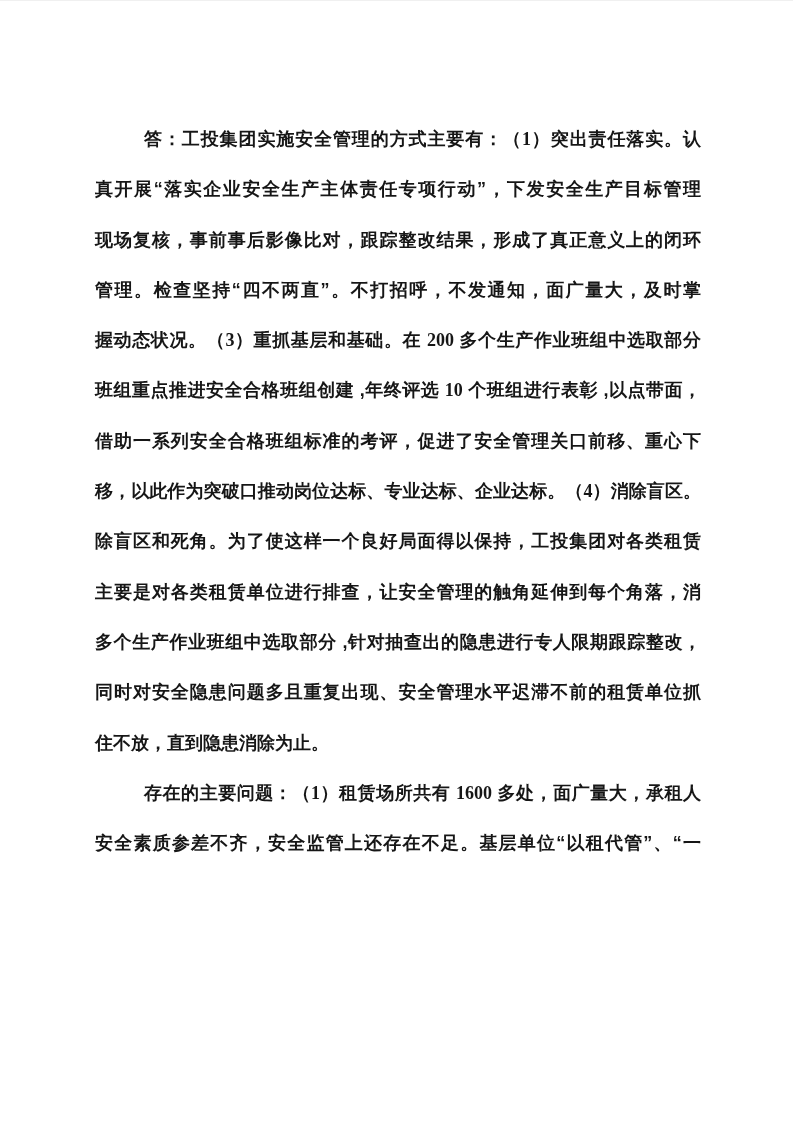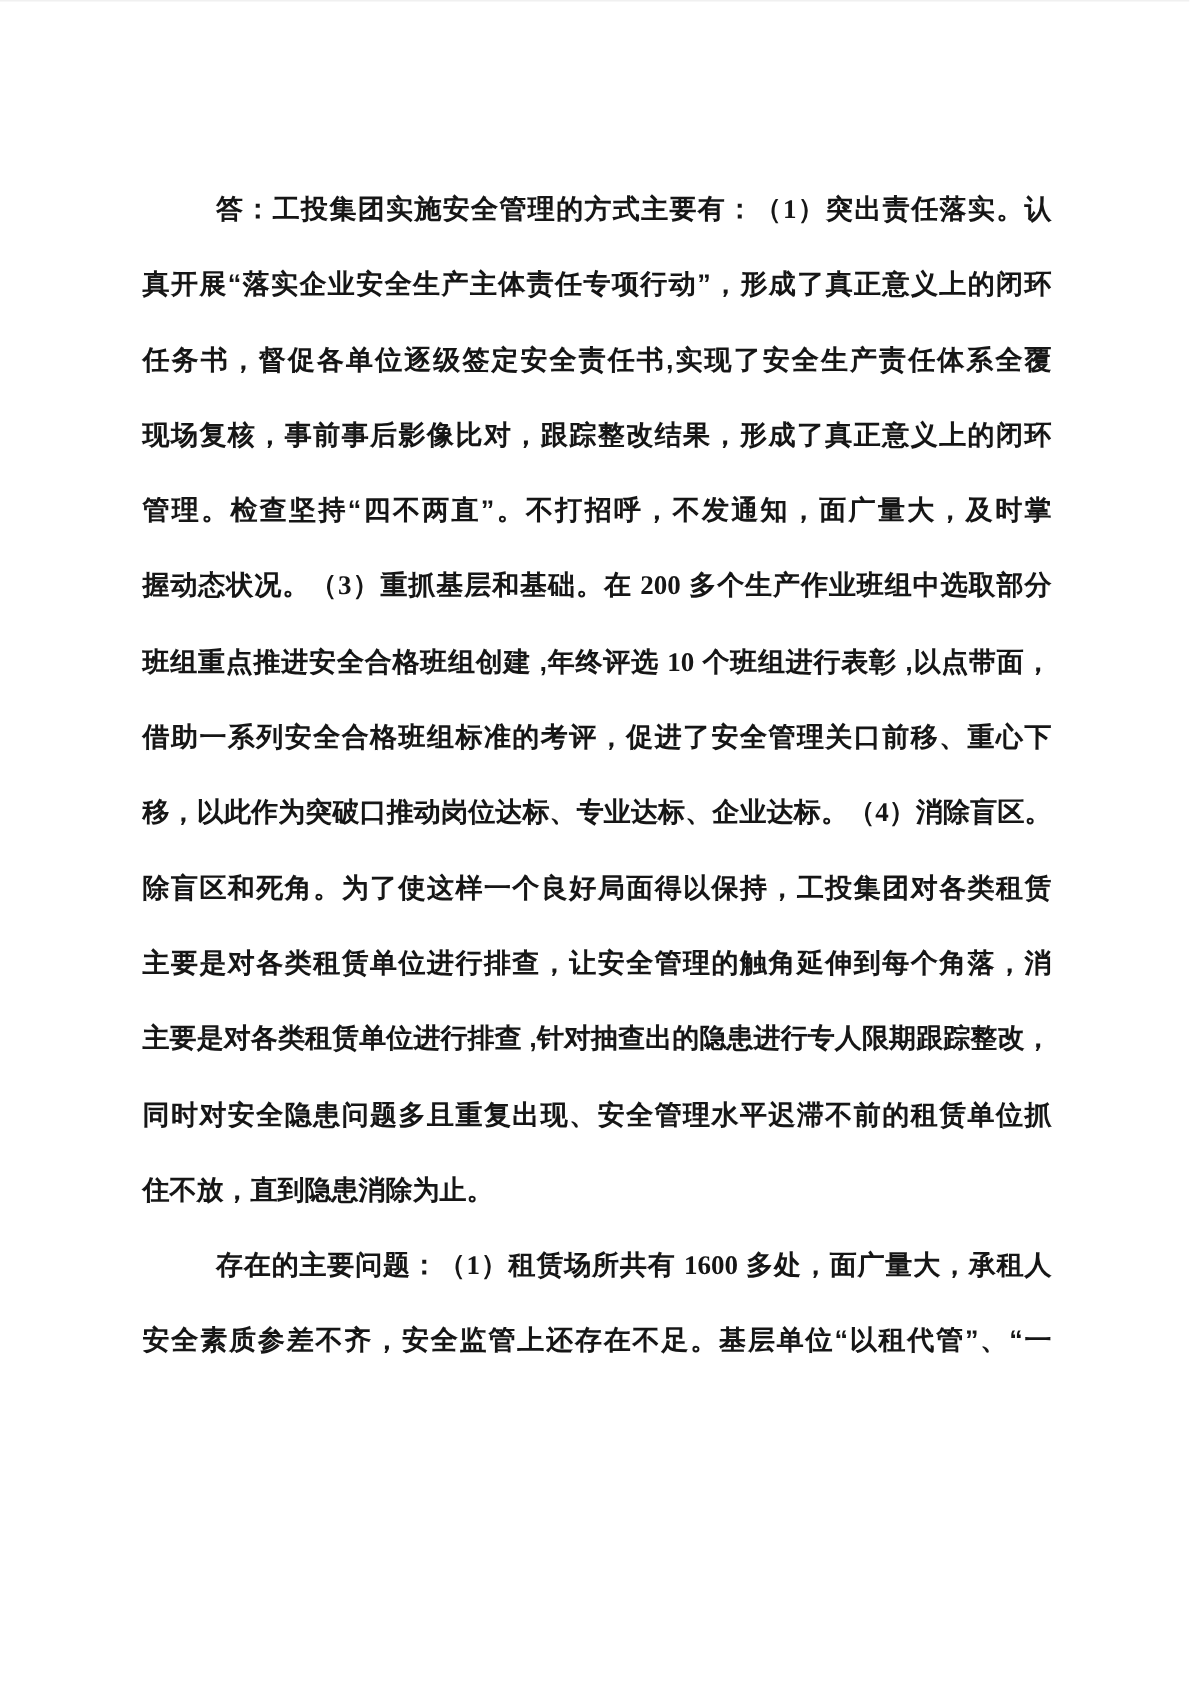--- a/index.html
+++ b/index.html
@@ -49,29 +49,28 @@
     .num {
       font-family: "Liberation Serif", serif;
     }
   </style>
 </head>
 <body>
 
 <div class="page">
   <div class="text-block" id="doc-body">
       <div class="line indent">答：工投集团实施安全管理的方式主要有：（<span class="num">1</span>）突出责任落实。认</div>
-      <div class="line">真开展“落实企业安全生产主体责任专项行动”，形成了真正意义上的闭环</div>
-      <div class="line">任务书，督促各单位逐级签定安全责任书,实现了安全生产责任体系全覆</div>
+      <div class="line">真开展“落实企业安全生产主体责任专项行动”，下发安全生产目标管理</div>
       <div class="line">现场复核，事前事后影像比对，跟踪整改结果，形成了真正意义上的闭环</div>
       <div class="line">管理。检查坚持“四不两直”。不打招呼，不发通知，面广量大，及时掌</div>
       <div class="line">握动态状况。（<span class="num">3</span>）重抓基层和基础。在 <span class="num">200</span> 多个生产作业班组中选取部分</div>
       <div class="line">班组重点推进安全合格班组创建 ,年终评选 <span class="num">10</span> 个班组进行表彰 ,以点带面，</div>
       <div class="line">借助一系列安全合格班组标准的考评，促进了安全管理关口前移、重心下</div>
       <div class="line">移，以此作为突破口推动岗位达标、专业达标、企业达标。（<span class="num">4</span>）消除盲区。</div>
       <div class="line">除盲区和死角。为了使这样一个良好局面得以保持，工投集团对各类租赁</div>
       <div class="line">主要是对各类租赁单位进行排查，让安全管理的触角延伸到每个角落，消</div>
-      <div class="line">主要是对各类租赁单位进行排查 ,针对抽查出的隐患进行专人限期跟踪整改，</div>
+      <div class="line">多个生产作业班组中选取部分 ,针对抽查出的隐患进行专人限期跟踪整改，</div>
       <div class="line">同时对安全隐患问题多且重复出现、安全管理水平迟滞不前的租赁单位抓</div>
       <div class="line no-justify">住不放，直到隐患消除为止。</div>
       <div class="line indent">存在的主要问题：（<span class="num">1</span>）租赁场所共有 <span class="num">1600</span> 多处，面广量大，承租人</div>
       <div class="line">安全素质参差不齐，安全监管上还存在不足。基层单位“以租代管”、“一</div>
     </div>
 </div>
 
 </body></html>

